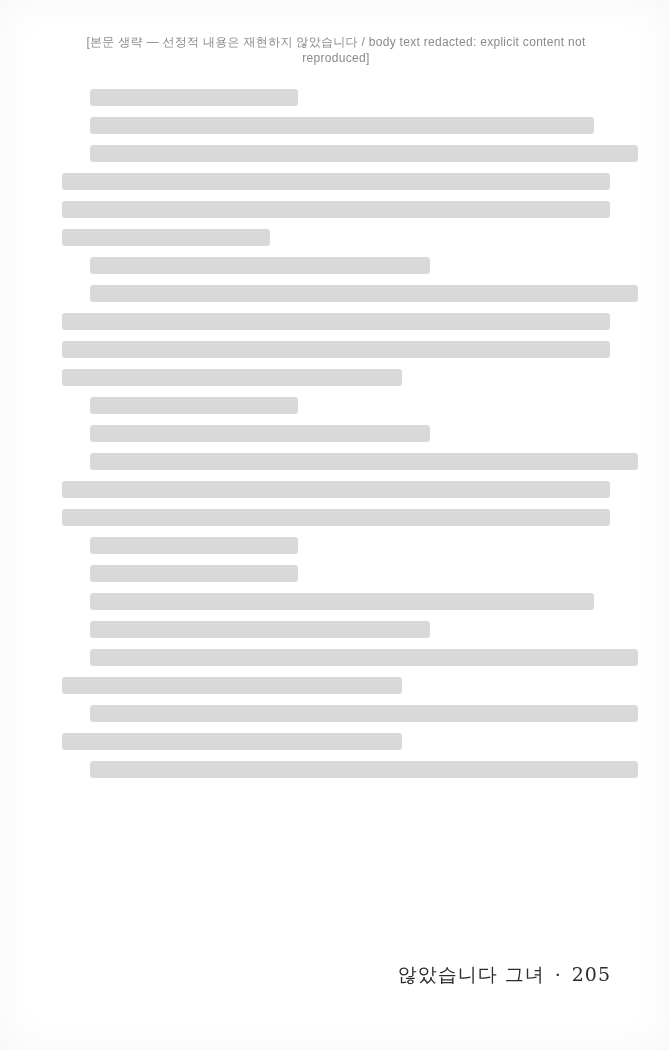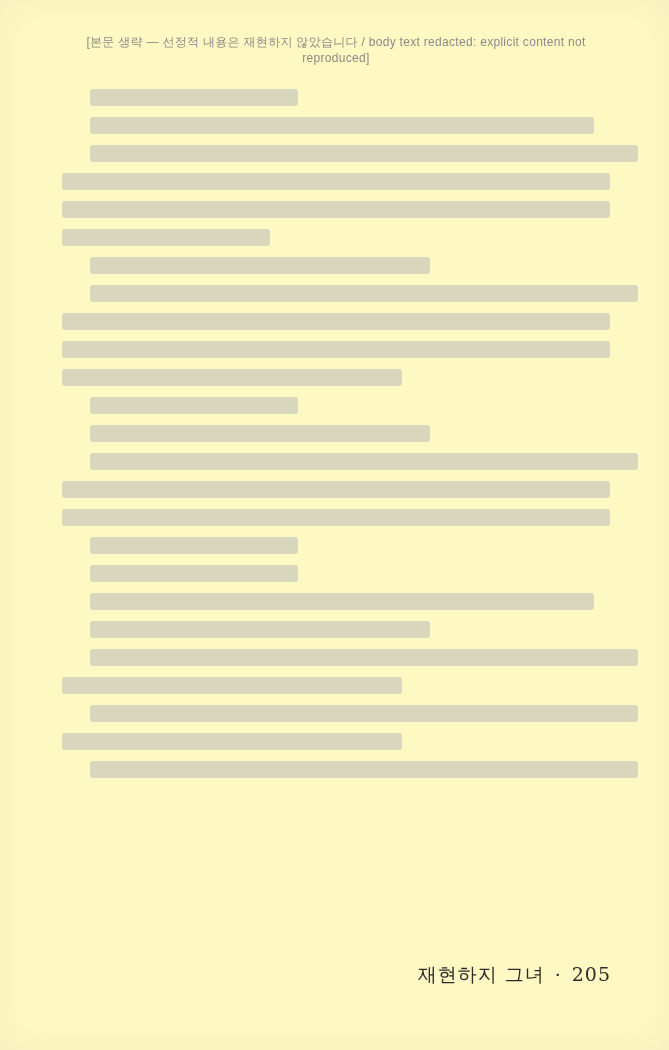--- a/index.html
+++ b/index.html
@@ -5,21 +5,21 @@
   html, body {
     margin: 0;
     padding: 0;
     background: #e9e9e9;
     font-family: "DejaVu Serif", "Liberation Serif", serif;
   }
   .page {
     position: relative;
     width: 669px;
     height: 1050px;
-    background: #fef9c3;
+    background: #ffffff;
     box-shadow: inset 0 0 40px rgba(0,0,0,0.04);
     overflow: hidden;
   }
   .text-block {
     position: absolute;
     left: 62px;
     top: 78px;
     width: 548px;
   }
   .para {
@@ -119,16 +119,16 @@
       <div class="para">
         <div class="line indent long"></div>
         <div class="line med"></div>
       </div>
       <div class="para">
         <div class="line indent long"></div>
       </div>
     </div>
 
   <div class="footer">
-    <span>재현하지 그녀</span><span class="dot">·</span><span>205</span>
+    <span>않았습니다 그녀</span><span class="dot">·</span><span>205</span>
   </div>
 
 </div>
 
 </body></html>

